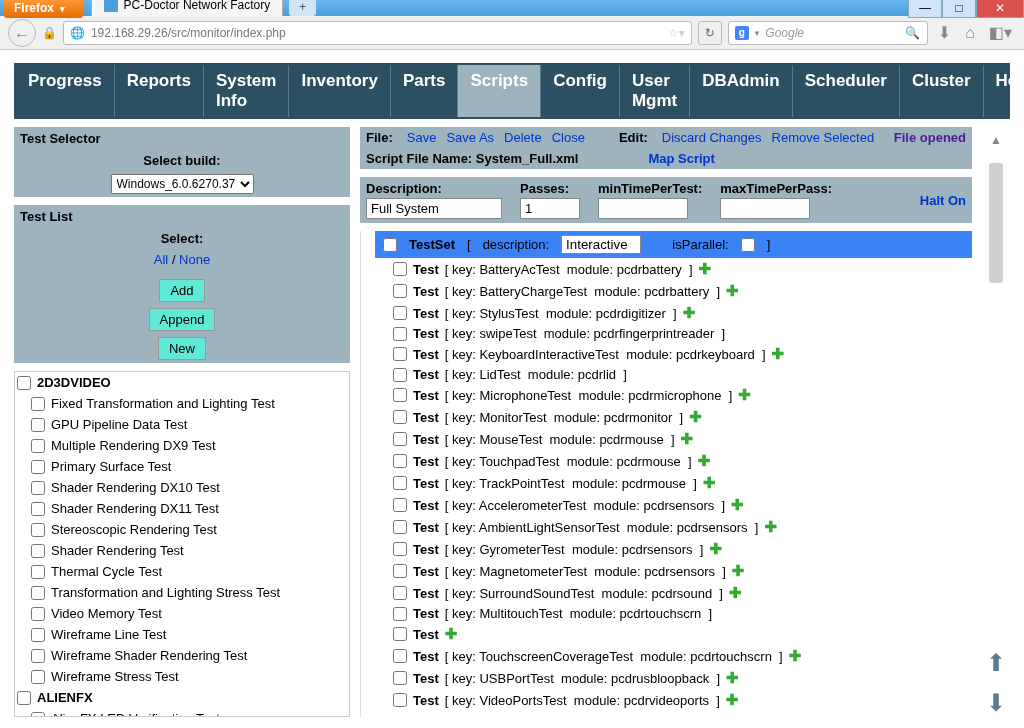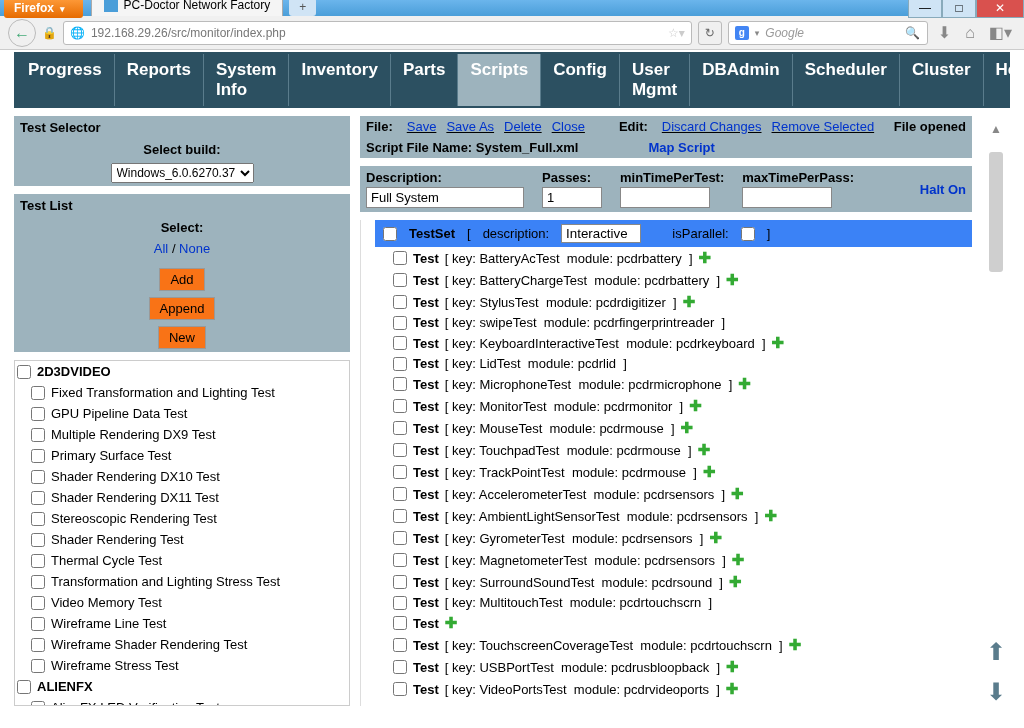--- a/index.html
+++ b/index.html
@@ -25,45 +25,45 @@
 .url-text { flex: 1; color: #777; white-space: nowrap; overflow: hidden; }
 .star { color: #ccc; }
 .reload { width: 24px; height: 24px; border: 1px solid #bbb; border-radius: 3px; display: flex; align-items: center; justify-content: center; color: #666; }
 .search-box { width: 200px; background: #fff; border: 1px solid #bbb; border-radius: 3px; height: 24px; display: flex; align-items: center; padding: 0 6px; gap: 6px; }
 .search-g { background: #4285f4; color: #fff; width: 14px; height: 14px; display: flex; align-items: center; justify-content: center; font-size: 10px; font-weight: bold; border-radius: 2px; }
 .search-ph { color: #999; font-style: italic; flex: 1; }
 .search-mag { color: #888; }
 .tb-icon { color: #888; font-size: 16px; padding: 0 4px; }
 
 
-.main-nav { background: #2c5061; display: flex; padding: 2px; margin: 2px 14px 0 14px; }
+.main-nav { background: #2c5061; display: flex; padding: 2px; margin: 13px 14px 0 14px; }
 .nav-item { color: #fff; font-weight: bold; font-size: 17px; padding: 6px 12px; border-left: 1px solid #5a7c8c; cursor: pointer; }
 .nav-item:first-child { border-left: none; }
 .nav-item.active { background: #9db3bd; }
 
 
 .content { display: flex; margin: 8px 14px 0 14px; gap: 10px; height: 590px; }
 .left-col { width: 336px; display: flex; flex-direction: column; }
 .right-col { flex: 1; display: flex; flex-direction: column; overflow: hidden; }
 .side-rail { width: 28px; display: flex; flex-direction: column; align-items: center; padding-top: 6px; gap: 4px; }
 .scroll-thumb-right { width: 14px; height: 120px; background: #cfcfcf; margin-top: 12px; border-radius: 3px; }
 .arrow-ud { font-size: 24px; color: #5a7c8c; cursor: pointer; margin-top: 8px; }
 
 
 .panel-hdr { background: #9db3bd; padding: 4px 6px; font-weight: bold; font-size: 13px; }
 .panel-row { background: #9db3bd; padding: 3px 6px; display: flex; align-items: center; gap: 6px; font-size: 13px; flex-direction: column; }
 .panel-row label { font-weight: bold; }
 select.build { font-size: 12px; padding: 1px; }
-.btn { background: #f97316; border: 1px solid #999; padding: 3px 10px; font-size: 13px; cursor: pointer; }
+.btn { background: #5eead4; border: 1px solid #999; padding: 3px 10px; font-size: 13px; cursor: pointer; }
 .link-blue { color: #0033cc; cursor: pointer; }
-.link-red { color: #000000; font-weight: bold; }
+.link-red { color: #4c1d95; font-weight: bold; }
 
 
 .file-bar { background: #9db3bd; padding: 3px 6px; display: flex; align-items: center; gap: 14px; font-size: 13px; }
-.file-bar .grp { display: flex; gap: 10px; text-decoration: underline; }
+.file-bar .grp { display: flex; gap: 10px; }
 .file-bar .lbl { font-weight: bold; }
 .file-bar .right { margin-left: auto; }
 .desc-bar { background: #9db3bd; padding: 4px 6px; display: flex; align-items: flex-start; gap: 18px; margin-top: 8px; font-size: 13px; }
 .desc-col { display: flex; flex-direction: column; gap: 2px; }
 .desc-col label { font-weight: bold; }
 .desc-col input { border: 1px solid #888; padding: 2px 4px; font-size: 13px; }
 .halt { color: #0033cc; font-weight: bold; margin-left: auto; align-self: center; }
 
 
 .test-list { border: 1px solid #ccc; margin-top: 8px; flex: 1; overflow-y: auto; }
@@ -259,21 +259,21 @@
     <div class="file-bar">
       <span>
         <span class="lbl">Script File Name: </span><span class="lbl">System_Full.xml</span>
       </span>
       <span class="link-blue" style="margin-left:56px;font-weight:bold">Map Script</span>
     </div>
 
     <div class="desc-bar">
       <div class="desc-col">
         <label>Description:</label>
-        <input type="text" style="width: 158px;" value="Full System">
+        <input type="text" style="width: 136px;" value="Full System">
       </div>
       <div class="desc-col">
         <label>Passes:</label>
         <input type="text" style="width: 60px;" value="1">
       </div>
       <div class="desc-col">
         <label>minTimePerTest:</label>
         <input type="text" style="width: 90px;" value="">
       </div>
       <div class="desc-col">

